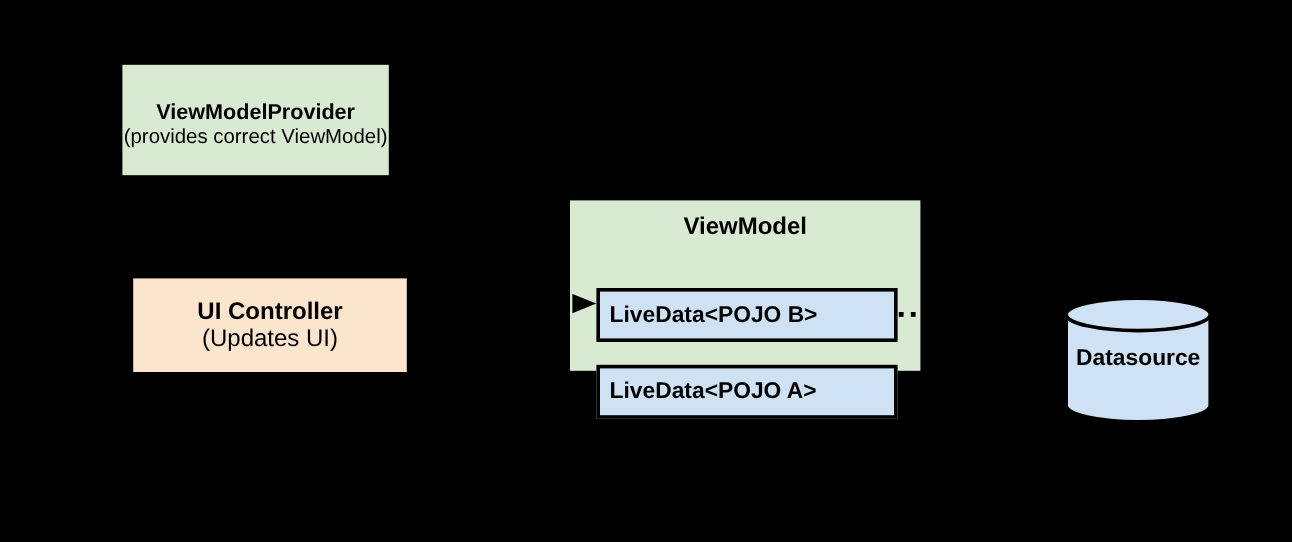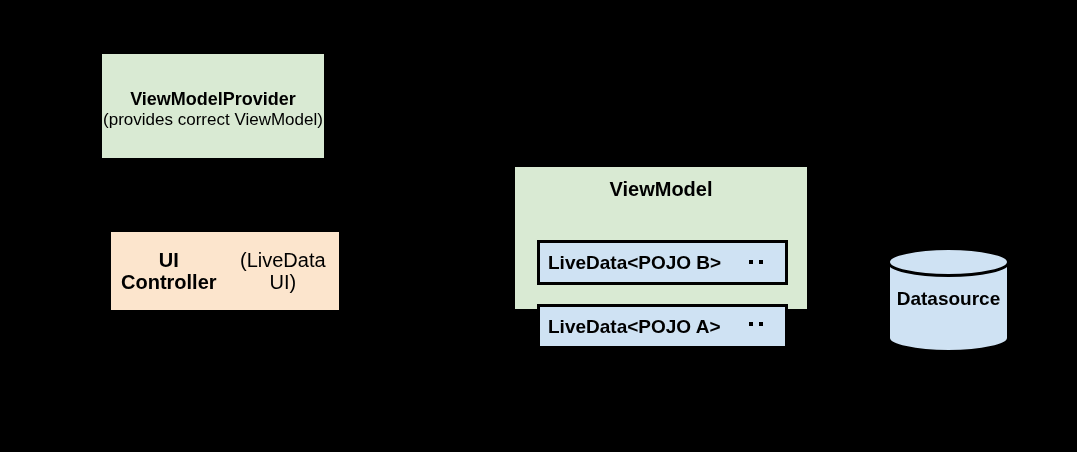--- a/index.html
+++ b/index.html
@@ -8,39 +8,39 @@
   html,body{margin:0;padding:0;background:var(--background);}
   .canvas{
     position:relative; width:1077px; height:452px; overflow:hidden;
     background:var(--background);
     font-family:"Liberation Sans", sans-serif; color:var(--ink);
   }
   .node{position:absolute; box-sizing:border-box;}
 
   
   .vmp{
-    left:102px; top:54px; width:222px; height:104px; background:var(--green);
+    left:102px; top:54px; width:222px; height:92px; background:var(--green);
     display:flex; flex-direction:column; align-items:center; justify-content:center;
     text-align:center; padding-top:6px;
   }
   .vmp .title{font-weight:bold; font-size:18px; line-height:21px;}
   .vmp .subtitle{font-size:17px; line-height:20px;text-align:center;}
 
   
   .uic{
     left:111px; top:232px; width:228px; height:78px; background:var(--orange);
-    display:flex; align-items:center; justify-content:center;
+    display:flex; flex-direction:column; align-items:center; justify-content:center;
     text-align:center;
   }
   .uic .title{font-weight:bold; font-size:20px; line-height:22px;}
   .uic .subtitle{font-size:20px; line-height:22px;}
 
   
   .vm{
-    left:475px; top:167px; width:292px; height:142px; background:var(--green);margin-left:40px;
+    left:475px; top:167px; width:292px; height:142px; background:var(--green);
   }
   .vm .title{
     font-weight:bold; font-size:20px; line-height:22px; text-align:center; padding-top:11px;
   }
   .livedata{
     position:absolute; left:22px; width:251px; height:45px;
     background:var(--blue); border:3px solid var(--ink);
     display:flex; align-items:center; box-sizing:border-box;
     font-weight:bold; font-size:19px; padding-left:8px; white-space:nowrap;
   }
@@ -77,21 +77,21 @@
 
 <div class="canvas">
 
   <div class="node vmp">
     <div class="title">ViewModelProvider</div>
     <div class="subtitle">(provides correct ViewModel)</div>
   </div>
 
   <div class="node uic">
     <div class="title">UI Controller</div>
-    <div class="subtitle">(LiveData UI)</div>
+    <div class="subtitle">(Updates UI)</div>
   </div>
 
   <div class="node vm">
     <div class="title">ViewModel</div>
     <div class="livedata b">
       <span>LiveData&lt;POJO B&gt;</span>
     </div>
     <div class="livedata a">
       <span>LiveData&lt;POJO A&gt;</span>
     </div>

